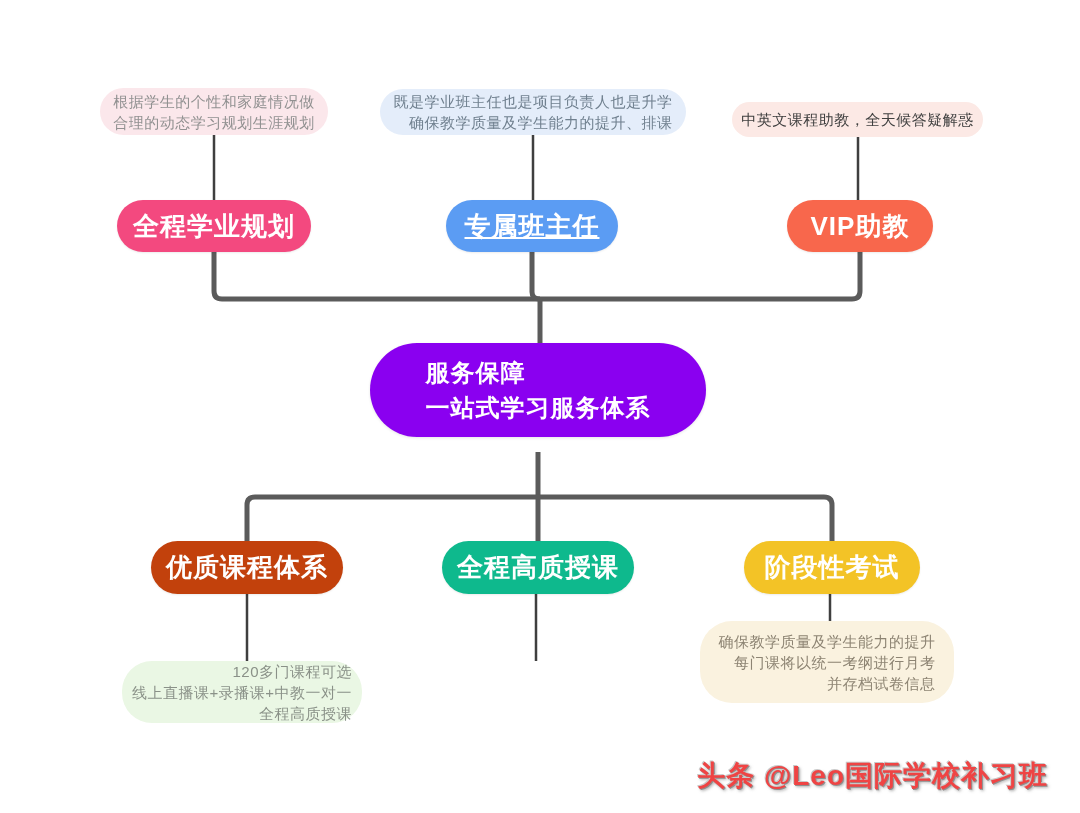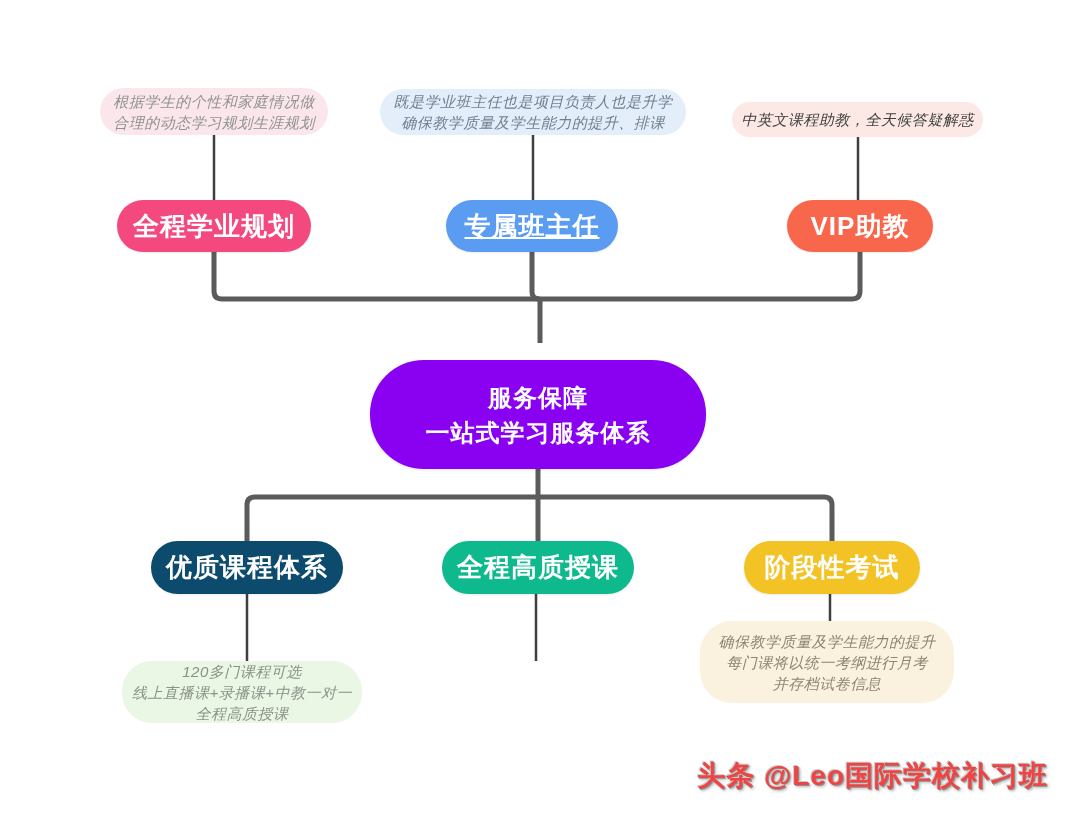--- a/index.html
+++ b/index.html
@@ -3,45 +3,44 @@
 <meta charset="utf-8">
 <style>
   html,body{margin:0;padding:0;background:#ffffff;}
   .canvas{
     position:relative;width:1080px;height:813px;background:#ffffff;overflow:hidden;
     font-family:"Liberation Sans","DejaVu Sans",sans-serif;
   }
   .connector-layer{position:absolute;left:0;top:0;width:1080px;height:813px;}
   .note{
     position:absolute;border-radius:24px;display:flex;align-items:center;justify-content:center;
-    text-align:center;font-size:15px;line-height:21px;white-space:pre-line;letter-spacing:0.5px;font-style:italic;
+    text-align:right;font-size:15px;line-height:21px;white-space:pre-line;letter-spacing:0.5px;
   }
   .pill{
     position:absolute;height:52px;border-radius:27px;display:flex;align-items:center;justify-content:center;
     color:#ffffff;font-weight:bold;font-size:26px;letter-spacing:1px;
     box-shadow:0 1px 2px rgba(0,0,0,0.08);
   }
   #note-t0{left:100px;top:88px;width:228px;height:47px;}
   #note-t1{left:380px;top:89px;width:306px;height:46px;}
   #note-t2{left:732px;top:102px;width:251px;height:35px;border-radius:18px;}
   #note-b0{left:122px;top:661px;width:240px;height:62px;border-radius:30px;}
   #note-b1{left:423px;top:661px;width:226px;height:45px;}
   #note-b2{left:700px;top:621px;width:254px;height:82px;border-radius:32px;}
   #pill-t0{left:117px;top:200px;width:194px;}
   #pill-t1{left:446px;top:200px;width:172px;}
   #pill-t2{left:787px;top:200px;width:146px;}
   #pill-b0{left:151px;top:541px;width:192px;height:53px;}
   #pill-b1{left:442px;top:541px;width:192px;height:53px;}
   #pill-b2{left:744px;top:541px;width:176px;height:53px;}
   #center-node{
-    position:absolute;left:370px;top:343px;width:336px;height:109px;border-radius:54px;
-    display:flex;align-items:center;justify-content:center;text-align:center;
+    position:absolute;left:370px;top:343px;width:336px;height:94px;border-radius:54px;
+    display:flex;align-items:center;justify-content:center;text-align:left;
     color:#ffffff;font-weight:bold;font-size:24px;line-height:35px;white-space:pre-line;letter-spacing:1px;
     box-shadow:0 1px 3px rgba(0,0,0,0.10);
-    margin-top:17px;
   }
   .watermark{
     position:absolute;right:32px;bottom:18px;font-size:28px;font-weight:bold;letter-spacing:1px;
     color:#ef4444;
     text-shadow:-1px -1px 0 #c9c9c9, 1px 1px 0 #8f8f8f, 2px 2px 3px rgba(110,110,110,0.55);
   }
 </style>
 </head>
 <body>
 
@@ -73,21 +72,21 @@
 确保教学质量及学生能力的提升、排课</div>
   <div class="note" id="note-t2" style="background: rgb(252, 233, 229); color: #404040;">中英文课程助教，全天候答疑解惑</div>
 
   <div class="pill" id="pill-t0" style="background: rgb(243, 73, 127);">全程学业规划</div>
   <div class="pill" id="pill-t1" style="background: rgb(91, 156, 243); text-decoration: underline;">专属班主任</div>
   <div class="pill" id="pill-t2" style="background: rgb(248, 103, 76);">VIP助教</div>
 
   <div id="center-node" style="background: rgb(138, 0, 240); color: rgb(255, 255, 255);">服务保障
 一站式学习服务体系</div>
 
-  <div class="pill" id="pill-b0" style="background: #0c4a6e;">优质课程体系</div>
+  <div class="pill" id="pill-b0" style="background: #c2410c;">优质课程体系</div>
   <div class="pill" id="pill-b1" style="background: rgb(14, 185, 141);">全程高质授课</div>
   <div class="pill" id="pill-b2" style="background: rgb(243, 195, 38);">阶段性考试</div>
 
   <div class="note" id="note-b0" style="background: rgb(234, 247, 228); color: rgb(138, 145, 136);">120多门课程可选
 线上直播课+录播课+中教一对一
 全程高质授课</div>
   <div class="note" id="note-b2" style="background: rgb(250, 242, 223); color: rgb(141, 132, 115);">确保教学质量及学生能力的提升
 每门课将以统一考纲进行月考
 并存档试卷信息</div>
 

